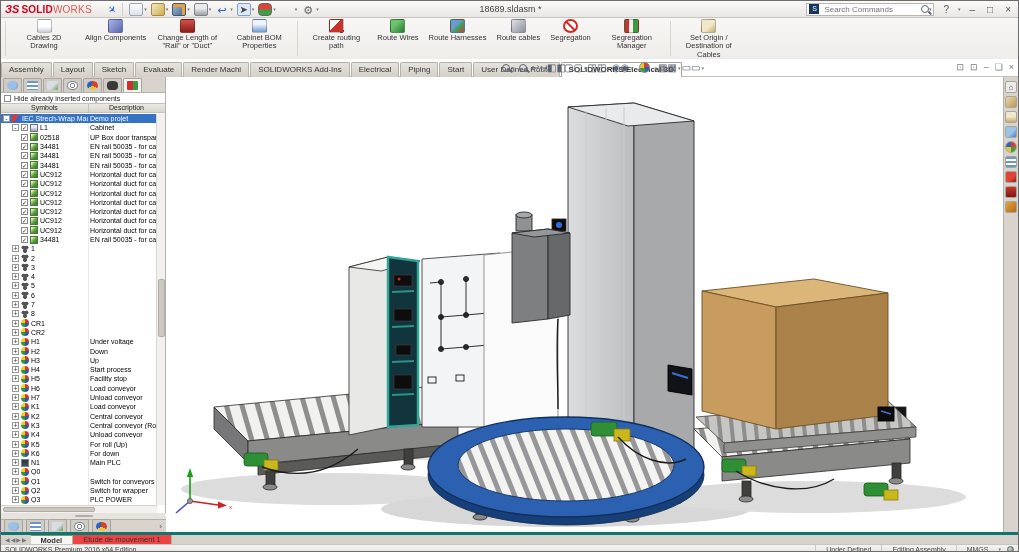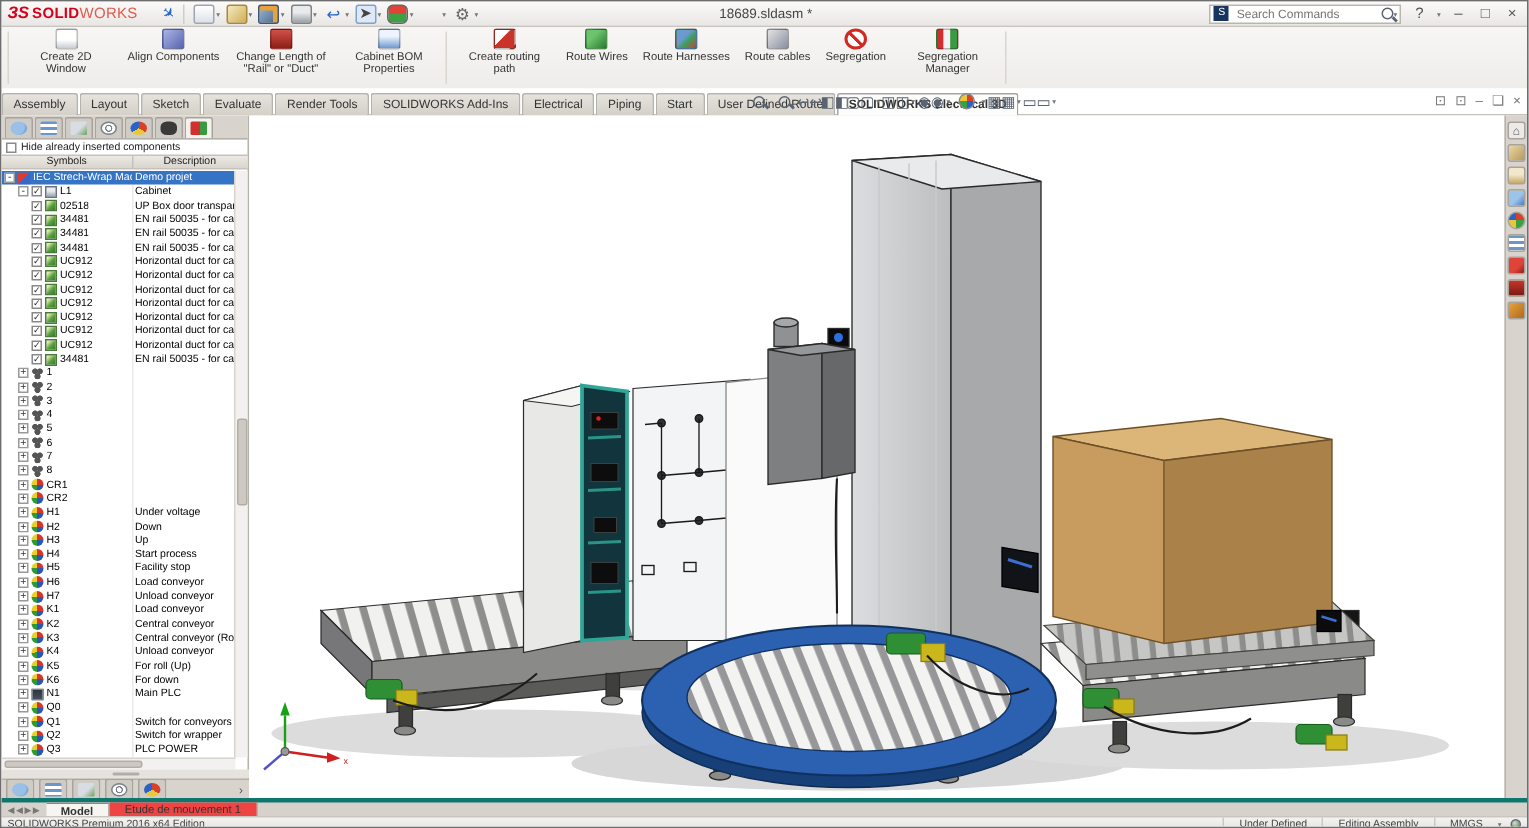--- a/index.html
+++ b/index.html
@@ -200,21 +200,21 @@
       <span class="winbtn">–</span>
       <span class="winbtn">□</span>
       <span class="winbtn">×</span>
     </div>
   </div>
 
   <div id="ribbon">
       <div class="rsep"></div>
       <div class="rbtn">
         <span class="ri ri-draw2d"></span>
-        <div class="rlabel">Create 2D Window</div>
+        <div class="rlabel">Cables 2D Drawing</div>
       </div>
       <div class="rbtn">
         <span class="ri ri-align"></span>
         <div class="rlabel">Align Components</div>
       </div>
       <div class="rbtn">
         <span class="ri ri-length"></span>
         <div class="rlabel">Change Length of "Rail" or "Duct"</div>
       </div>
       <div class="rbtn">
@@ -240,29 +240,33 @@
       </div>
       <div class="rbtn">
         <span class="ri ri-segregation"></span>
         <div class="rlabel">Segregation</div>
       </div>
       <div class="rbtn">
         <span class="ri ri-segmgr"></span>
         <div class="rlabel">Segregation Manager</div>
       </div>
       <div class="rsep"></div>
+      <div class="rbtn">
+        <span class="ri ri-origin"></span>
+        <div class="rlabel">Set Origin / Destination of Cables</div>
+      </div>
     </div>
 
   <div id="tabrow">
     <div id="tabs">
         <span class="ctab">Assembly</span>
         <span class="ctab">Layout</span>
         <span class="ctab">Sketch</span>
         <span class="ctab">Evaluate</span>
-        <span class="ctab">Render Tools</span>
+        <span class="ctab">Render Machi</span>
         <span class="ctab">SOLIDWORKS Add-Ins</span>
         <span class="ctab">Electrical</span>
         <span class="ctab">Piping</span>
         <span class="ctab">Start</span>
         <span class="ctab">User Defined Route</span>
         <span class="ctab active">SOLIDWORKS Electrical 3D</span>
       </div>
     <div id="headsup">
         <span class="hu">
           <span class="mag"></span>

